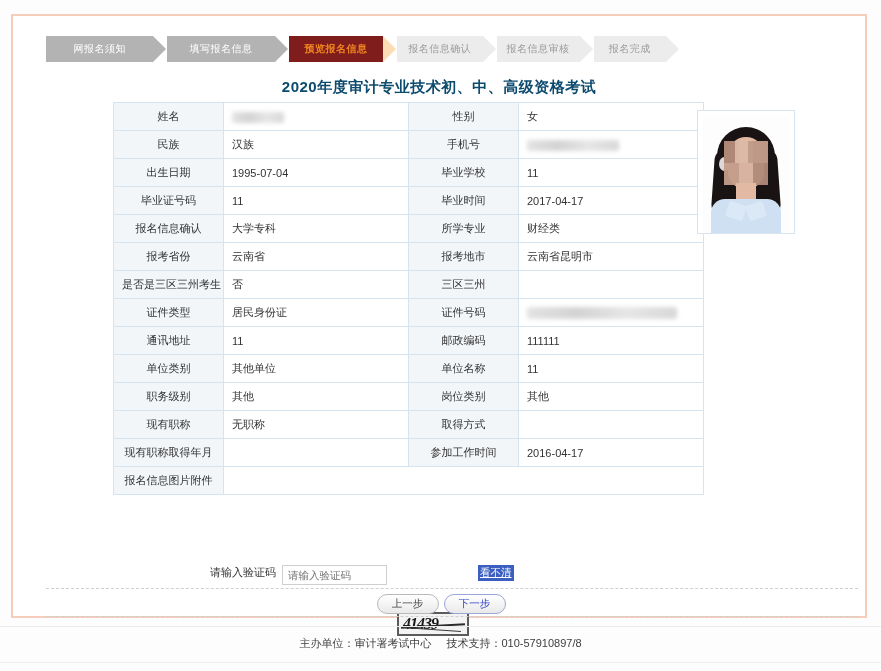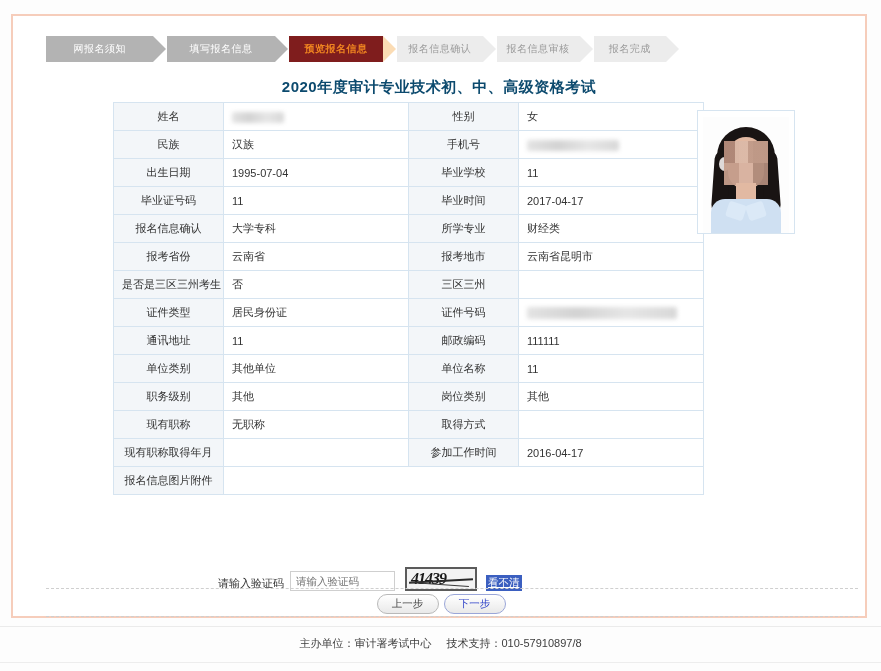--- a/index.html
+++ b/index.html
@@ -109,32 +109,32 @@
   .ph-neck{position:absolute;left:33px;top:66px;width:20px;height:16px;background:#e2b9a2;}
   .ph-shirt{
     position:absolute;left:8px;bottom:0;width:70px;height:34px;
     background:#cfe0f2;border-radius:14px 14px 0 0;
   }
   .ph-collar-l{position:absolute;left:24px;bottom:14px;width:18px;height:16px;background:#dbe9f7;transform:rotate(18deg);border-radius:3px;}
   .ph-collar-r{position:absolute;right:24px;bottom:14px;width:18px;height:16px;background:#dbe9f7;transform:rotate(-18deg);border-radius:3px;}
 
   
   .captcha-row{
-    position:absolute;left:100px;top:549px;width:590px;height:26px;
-    display:flex;align-items:flex-end;
+    position:absolute;left:92px;top:549px;width:590px;height:26px;
+    display:flex;align-items:flex-start;
   }
   .cap-label{margin-left:105px;font-size:11px;color:#333;}
   .cap-input{
     margin-left:6px;width:105px;height:20px;border:1px solid #cfcfcf;
     background:#fff;font-size:10.5px;color:#b8b8b8;padding:0 5px;
     box-sizing:border-box;font-family:"Liberation Sans",sans-serif;
   }
   .cap-img{
     margin-left:10px;width:72px;height:24px;border:2px solid #5b5b5b;
-    background:#f3f3f3;box-sizing:border-box;position:relative;overflow:hidden;
+    background:#f3f3f3;box-sizing:border-box;position:relative;overflow:hidden;margin-top:47px;
   }
   .cap-text{
     position:absolute;left:4px;top:1px;font-size:16px;font-weight:bold;
     font-family:"Liberation Serif",serif;color:#1a1a1a;letter-spacing:-1px;
     font-style:italic;
   }
   .cap-line{position:absolute;left:2px;top:11px;width:64px;height:2px;background:#2a2a2a;transform:rotate(-3deg);}
   .cap-line2{position:absolute;left:4px;top:15px;width:58px;height:1px;background:#3a3a3a;transform:rotate(4deg);}
   .cap-link{
     margin-left:9px;font-size:10.5px;color:#ffffff;background:#3b5fc0;

